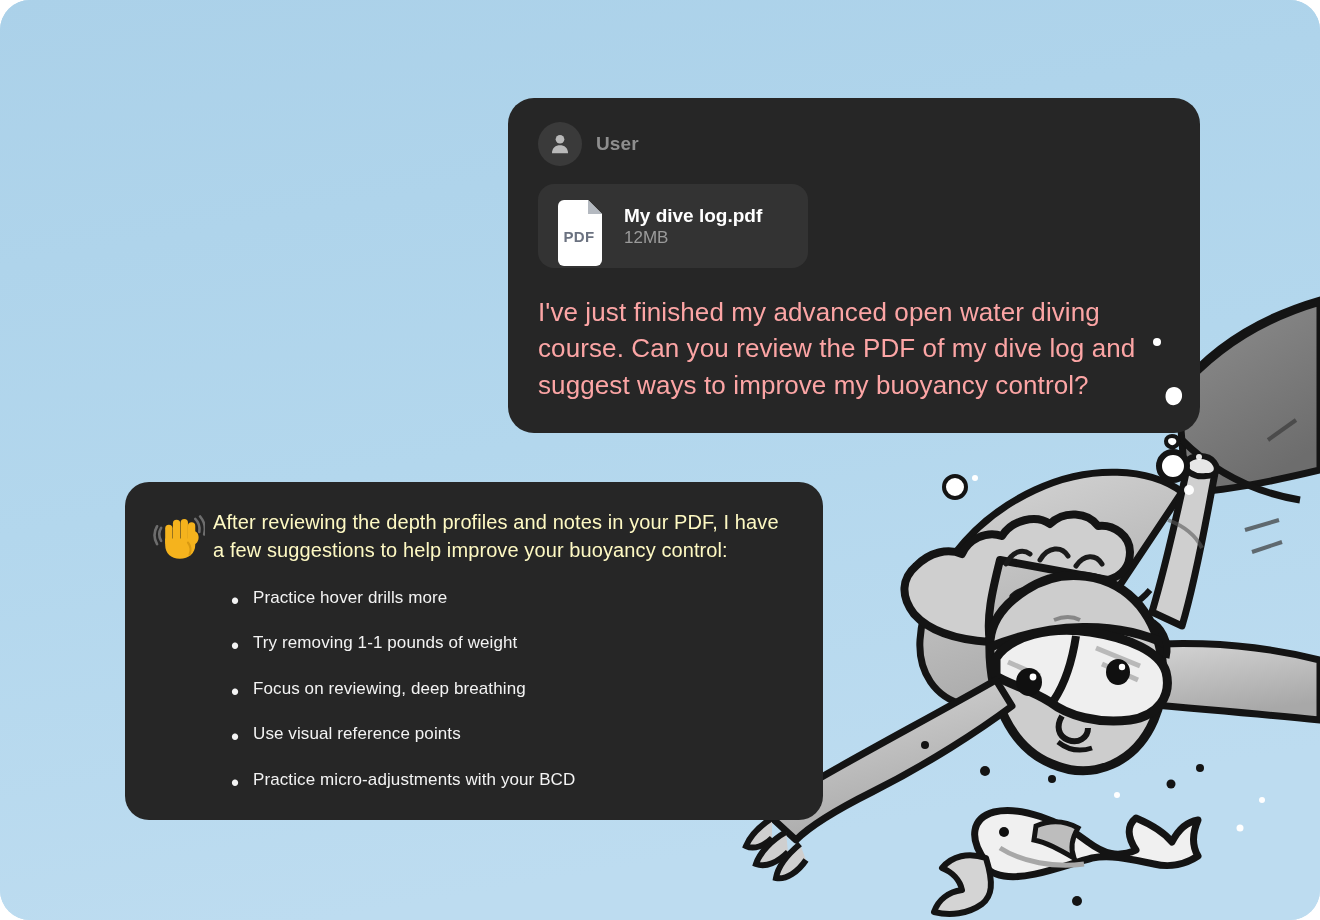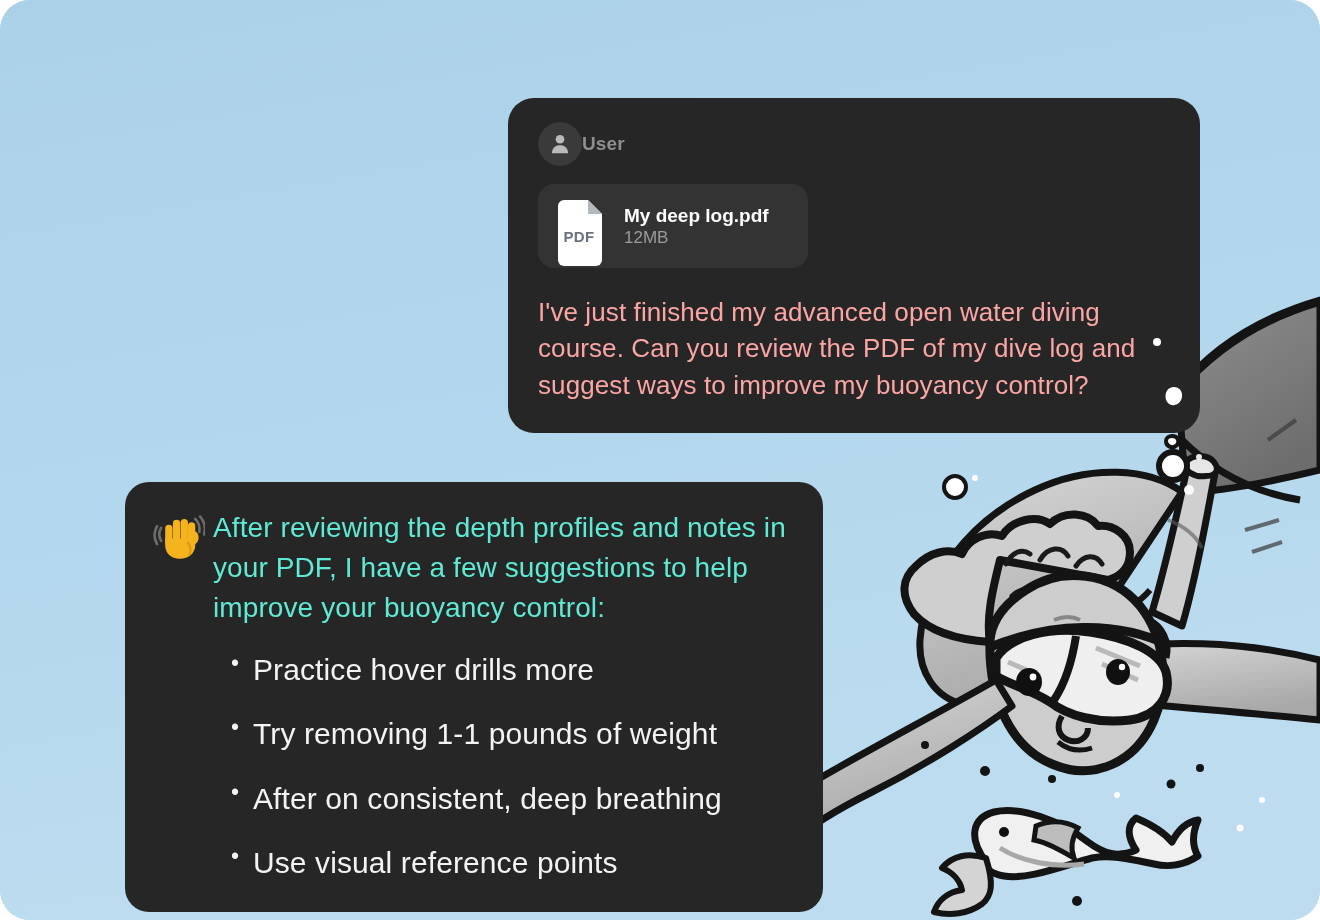--- a/index.html
+++ b/index.html
@@ -47,20 +47,21 @@
     left: 508px;
     top: 98px;
     width: 692px;
     padding: 24px 30px 30px 30px;
     border-radius: 26px;
   }
 
   .user-head {
     display: flex;
     align-items: center;
+    gap: 14px;
     margin-bottom: 18px;
   }
 
   .avatar {
     width: 44px;
     height: 44px;
     border-radius: 50%;
     background: #3a3a3a;
     display: flex;
     align-items: center;
@@ -136,34 +137,34 @@
 
   .wave-emoji {
     flex: 0 0 auto;
     width: 56px;
     margin-right: 4px;
     margin-top: 2px;
   }
   .wave-emoji svg { display:block; }
 
   .assist-text {
-    font-size: 28px;
+    font-size: 20px;
     line-height: 1.42;
-    color: #5eead4;
+    color: #fef9c3;
     letter-spacing: .1px;
   }
 
   .assist-list {
     list-style: none;
     margin-top: 4px;
   }
   .assist-list li {
     position: relative;
     padding-left: 40px;
-    font-size: 30px;
+    font-size: 17px;
     line-height: 1.44;
     color: #f3f3f3;
     letter-spacing: .1px;
     margin-top: 21px;
   }
   .assist-list li::before {
     content: "\2022";
     position: absolute;
     left: 18px;
     top: -1px;
@@ -353,21 +354,21 @@
 
     <div class="attachment">
       <span class="pdf-icon">
         <svg width="52" height="66" viewBox="0 0 52 66" aria-hidden="true">
           <path d="M4 6 a6 6 0 0 1 6 -6 h24 l14 14 v46 a6 6 0 0 1 -6 6 h-32 a6 6 0 0 1 -6 -6 Z" fill="#ffffff"></path>
           <path d="M34 0 l14 14 h-14 Z" fill="#b4b9c0"></path>
           <text x="25" y="42" text-anchor="middle" font-family="Liberation Sans, sans-serif" font-size="15" font-weight="700" fill="#6b7280" letter-spacing="0.4">PDF</text>
         </svg>
       </span>
       <span class="file-meta">
-        <span class="file-name">My deep log.pdf</span>
+        <span class="file-name">My dive log.pdf</span>
         <span class="file-size">12MB</span>
       </span>
     </div>
 
     <div class="user-text">I've just finished my advanced open water diving course. Can you review the PDF of my dive log and suggest ways to improve my buoyancy control?</div>
   </div>
 
   <div class="bubble" id="assistant-bubble">
     <div class="assist-body">
       <span class="wave-emoji">
@@ -387,22 +388,23 @@
             <path d="M44 28 c5 -4 11 -2 12 4 c1 6 -3 11 -9 12 Z"></path>
           </g>
           <path d="M43 40 c3 4 4 10 2 15" fill="none" stroke="#d99a12" stroke-width="2.6" stroke-linecap="round"></path>
         </svg>
       </span>
       <div>
         <div class="assist-text">After reviewing the depth profiles and notes in your PDF, I have a few suggestions to help improve your buoyancy control:</div>
         <ul class="assist-list">
           <li>Practice hover drills more</li>
           <li>Try removing 1-1 pounds of weight</li>
-          <li>After on consistent, deep breathing</li>
+          <li>Focus on reviewing, deep breathing</li>
           <li>Use visual reference points</li>
+          <li>Practice micro-adjustments with your BCD</li>
         </ul>
       </div>
     </div>
   </div>
 
   <svg class="overlay-bubble" style="left:1156px; top:378px; width:40px; height:40px;" viewBox="0 0 40 40" aria-hidden="true">
     <path d="M14 10 c7 -3 13 2 12 9 c-1 7 -9 11 -14 6 c-4 -4 -3 -13 2 -15 Z" fill="#ffffff"></path>
   </svg>
   <svg class="overlay-bubble" style="left:1145px; top:330px; width:24px; height:24px;" viewBox="0 0 24 24" aria-hidden="true">
     <circle cx="12" cy="12" r="4" fill="#ffffff"></circle>

